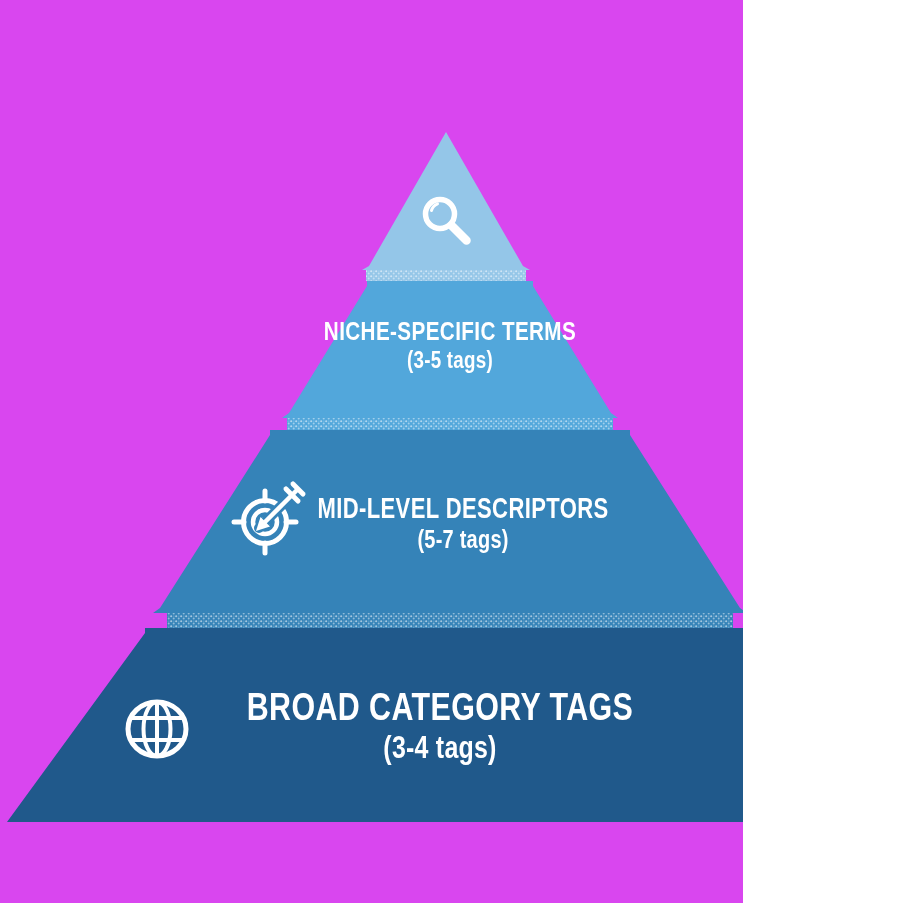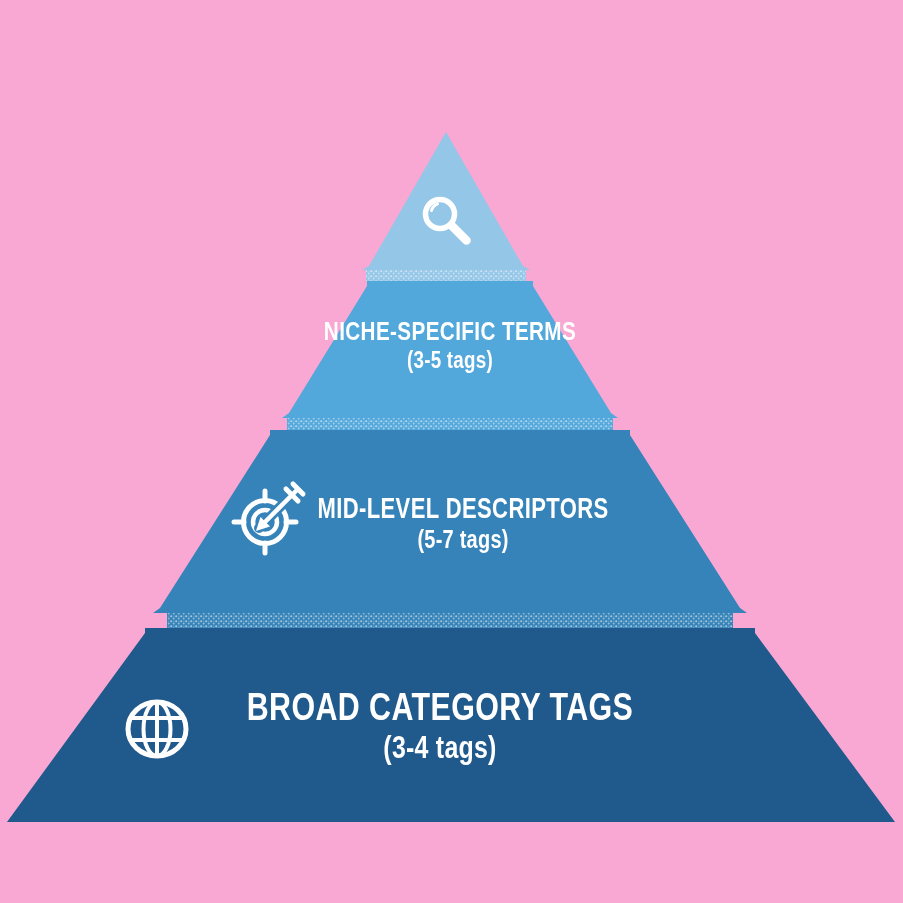--- a/index.html
+++ b/index.html
@@ -2,23 +2,23 @@
 <html><head>
 <meta charset="utf-8">
 <style>
   html, body {
     margin: 0;
     padding: 0;
     background: #ffffff;
   }
   .stage {
     position: relative;
-    width: 903px;
+    width: 743px;
     height: 903px;
-    background: #f9a8d4;
+    background: #d946ef;
     overflow: hidden;
   }
   svg { display: block; }
   .pyr-title {
     font-family: "Liberation Sans", sans-serif;
     font-weight: bold;
     letter-spacing: 0.5px;
   }
   .pyr-sub {
     font-family: "Liberation Sans", sans-serif;

